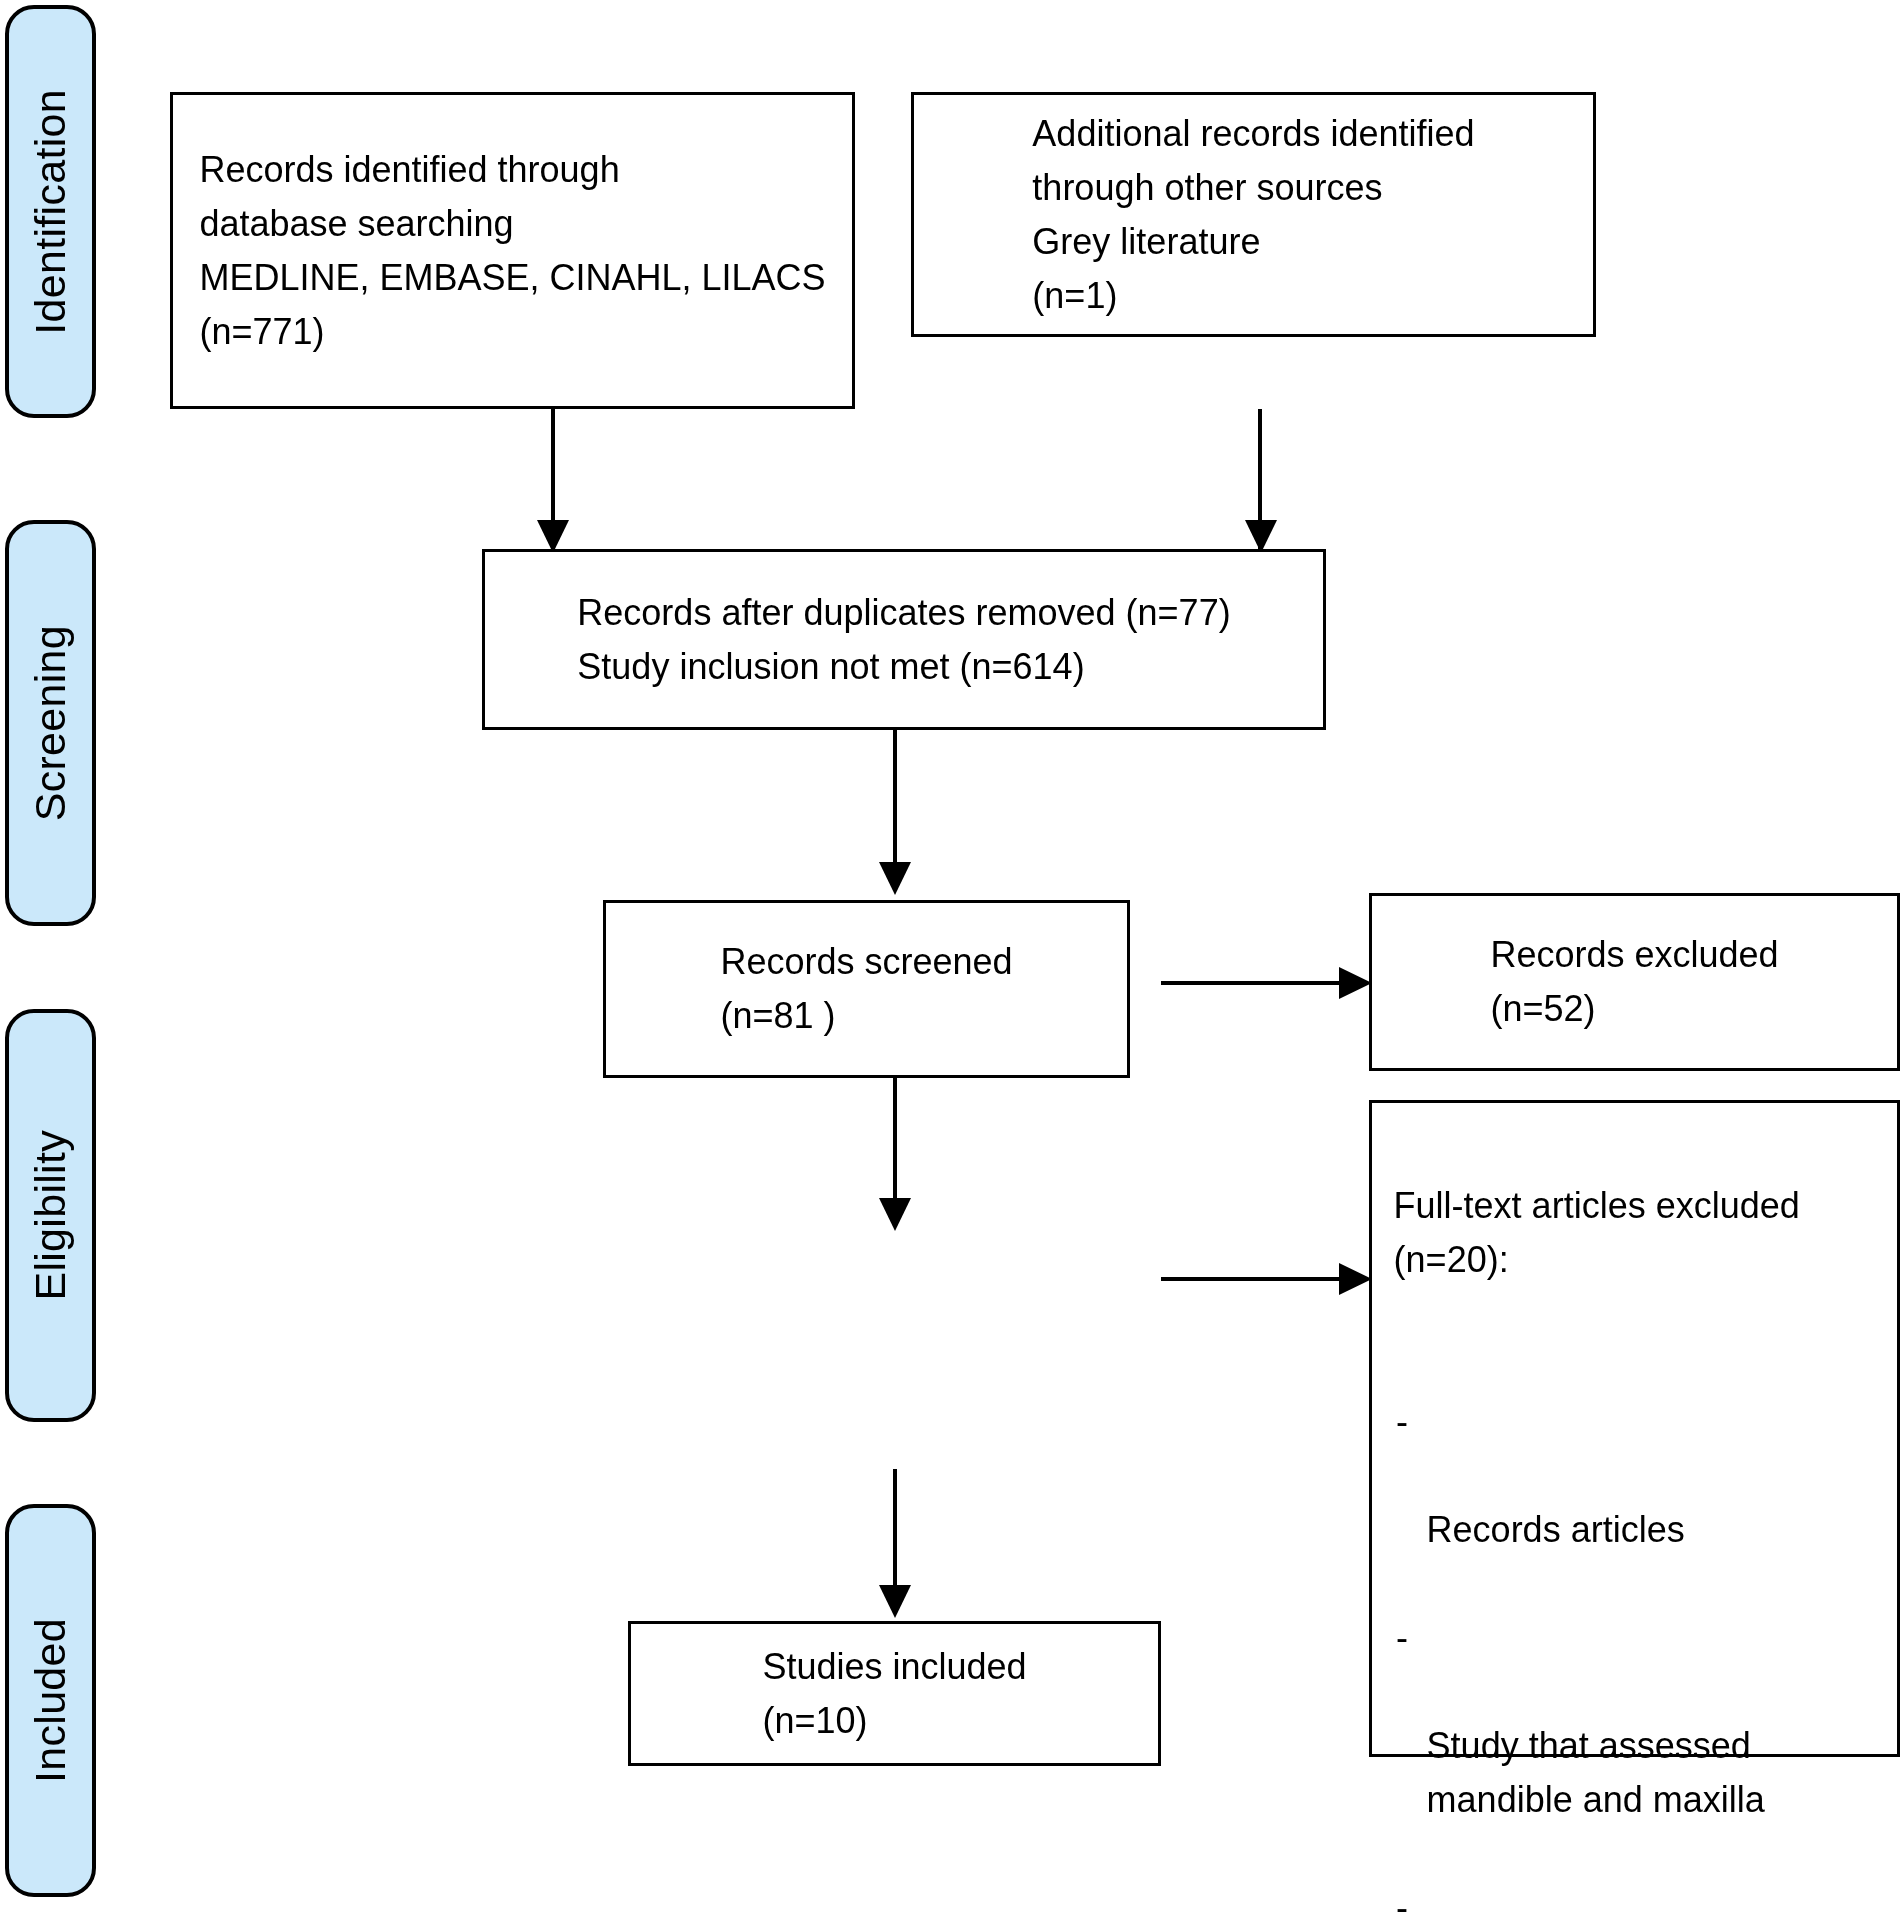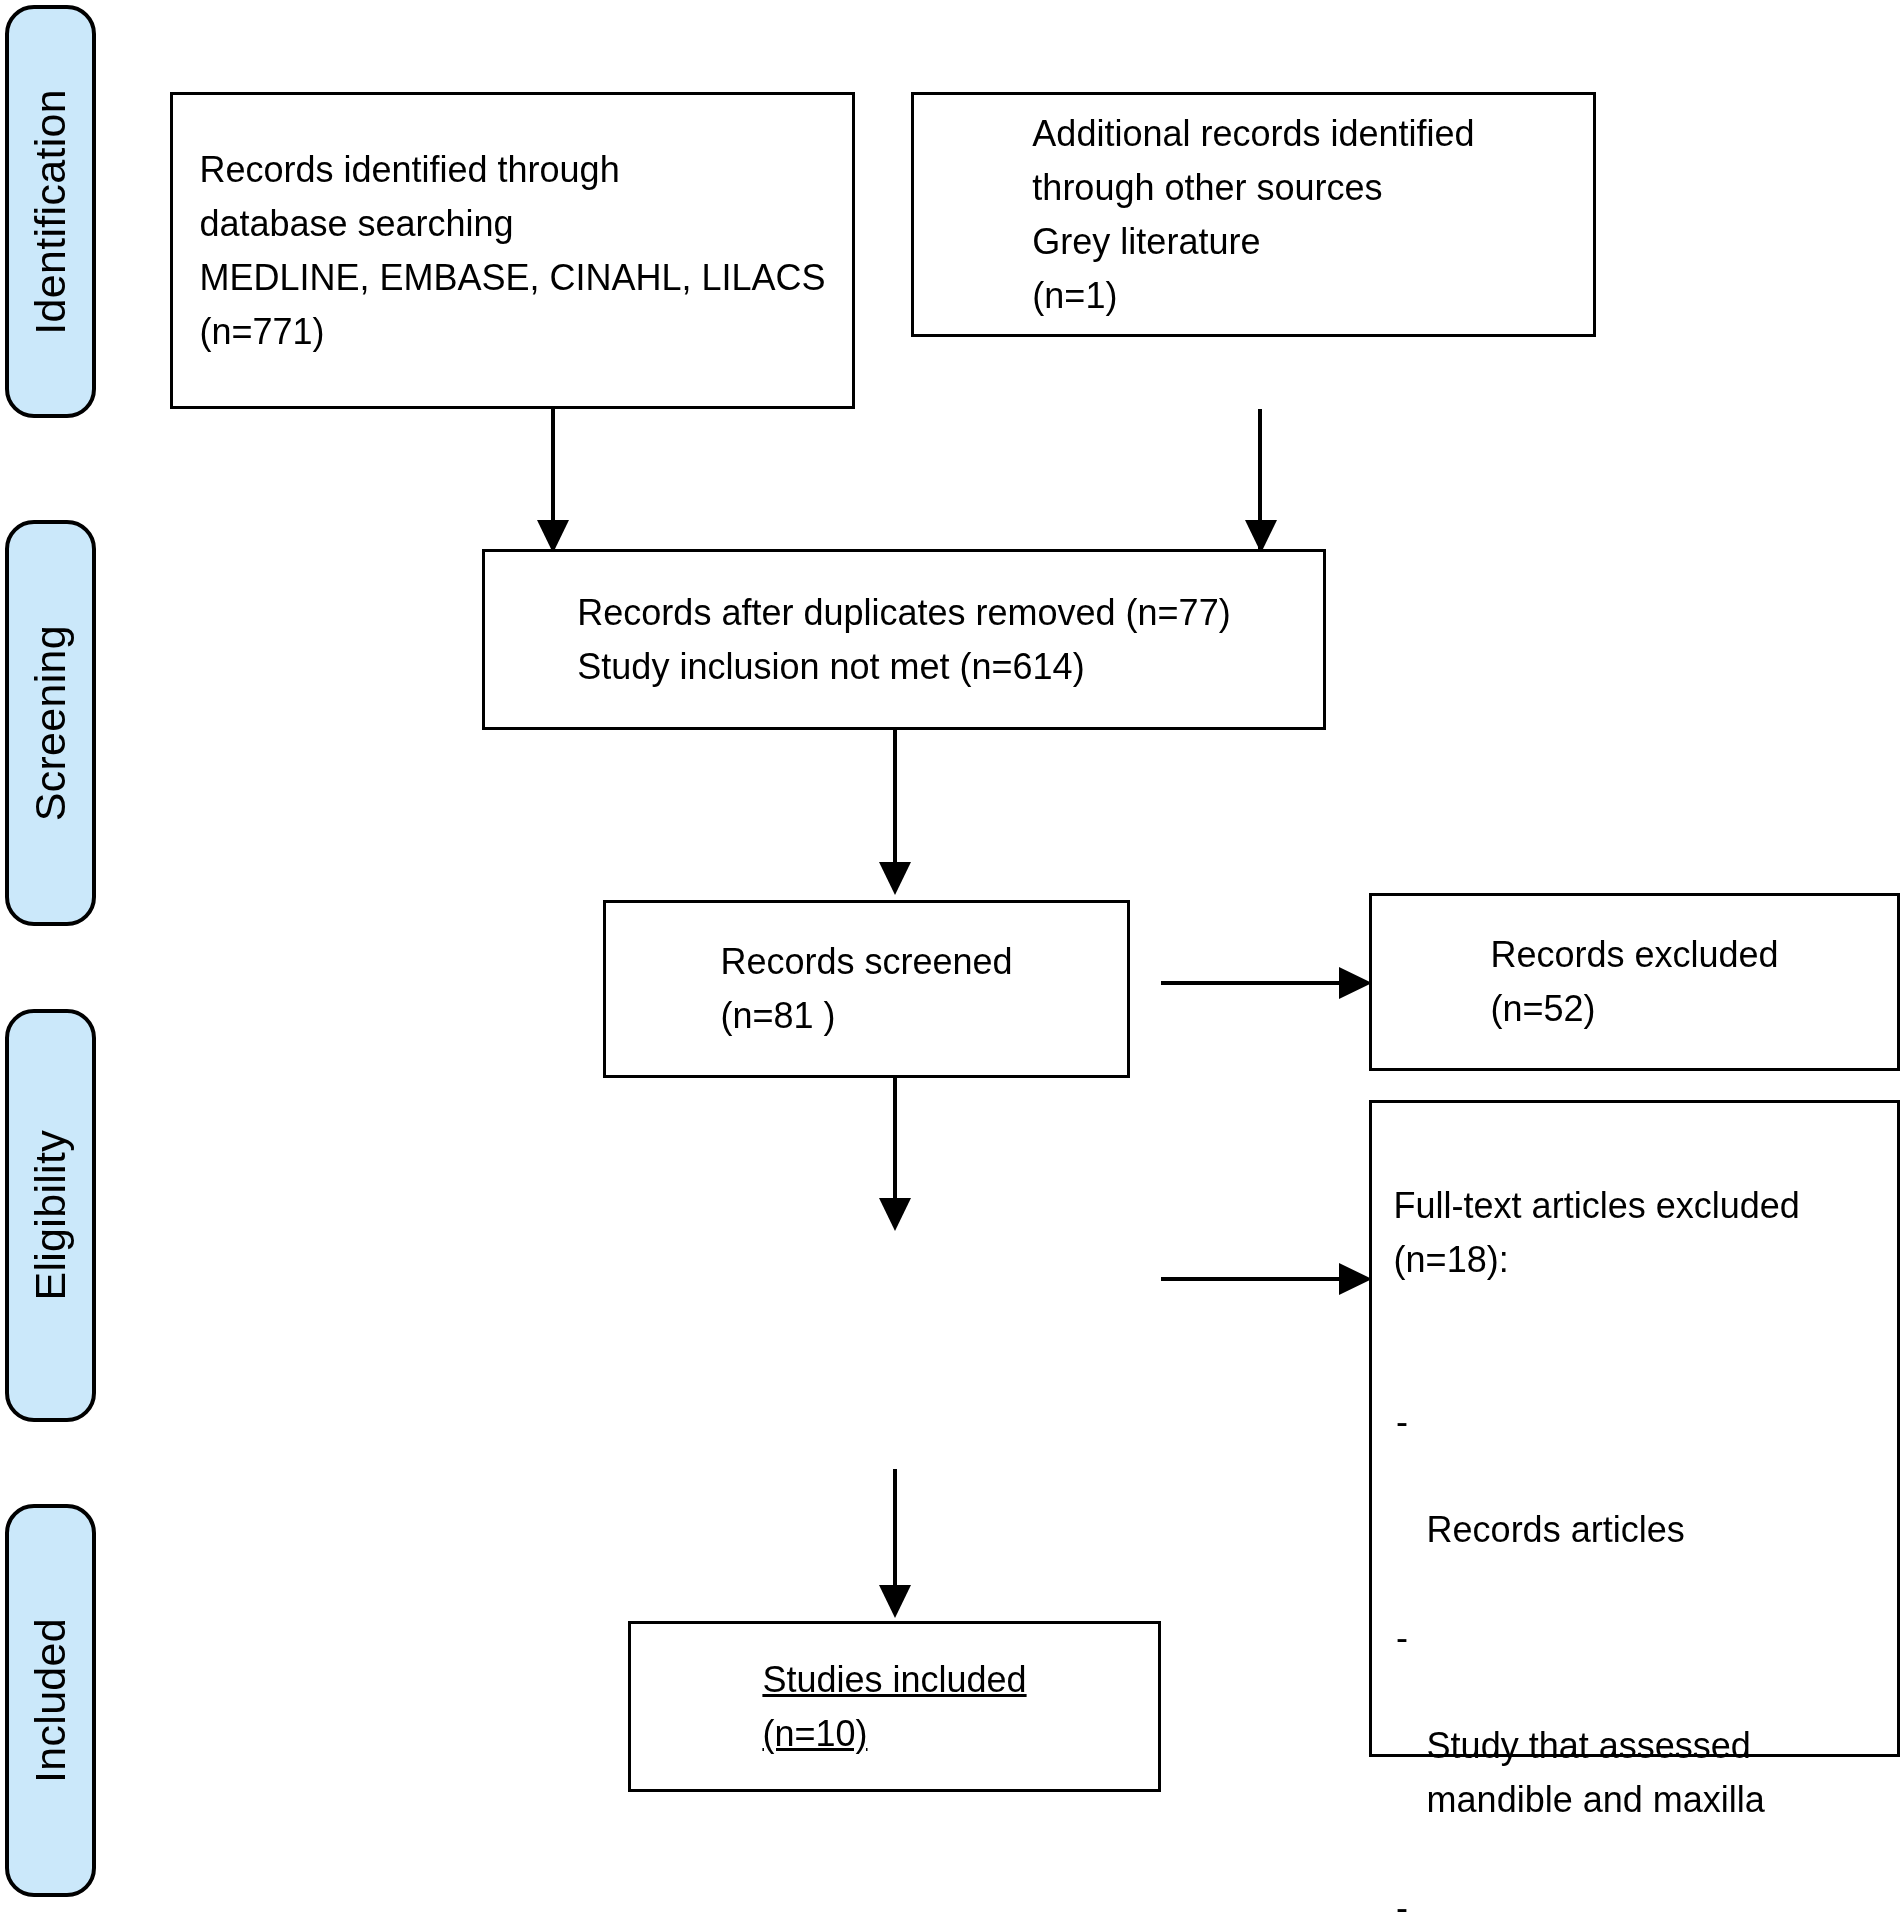--- a/index.html
+++ b/index.html
@@ -186,21 +186,21 @@
   <div class="vline" style="left:893px; top:1078px; height:140px;"></div>
   <div class="arrow-down" style="left:879px; top:1198px;"></div>
 
 
   <div class="hline" style="left:1161px; top:1277px; width:184px;"></div>
   <div class="arrow-right" style="left:1339px; top:1263px;"></div>
 
   <div class="flow-box align-left" style="left:1369px; top:1100px; width:531px; height:657px;">
     <div class="box-text">
       <div class="excl-head">Full-text articles excluded
-(n=18):</div>
+(n=20):</div>
       <ul class="excl-list">
         <li>
           <span class="dash">-</span>
           <span>Records articles</span>
         </li>
         <li>
           <span class="dash">-</span>
           <span>Study that assessed mandible and maxilla</span>
         </li>
         <li>
@@ -208,19 +208,19 @@
           
         </li>
         
       </ul>
     </div>
   </div>
 
   <div class="vline" style="left:893px; top:1469px; height:136px;"></div>
   <div class="arrow-down" style="left:879px; top:1585px;"></div>
 
-  <div class="flow-box" style="left:628px; top:1621px; width:533px; height:171px;text-decoration:underline;">
+  <div class="flow-box" style="left:628px; top:1621px; width:533px; height:145px;">
     <span class="box-text">Studies included
 (n=10)</span>
   </div>
 
 </div>
 
 
 </body></html>

